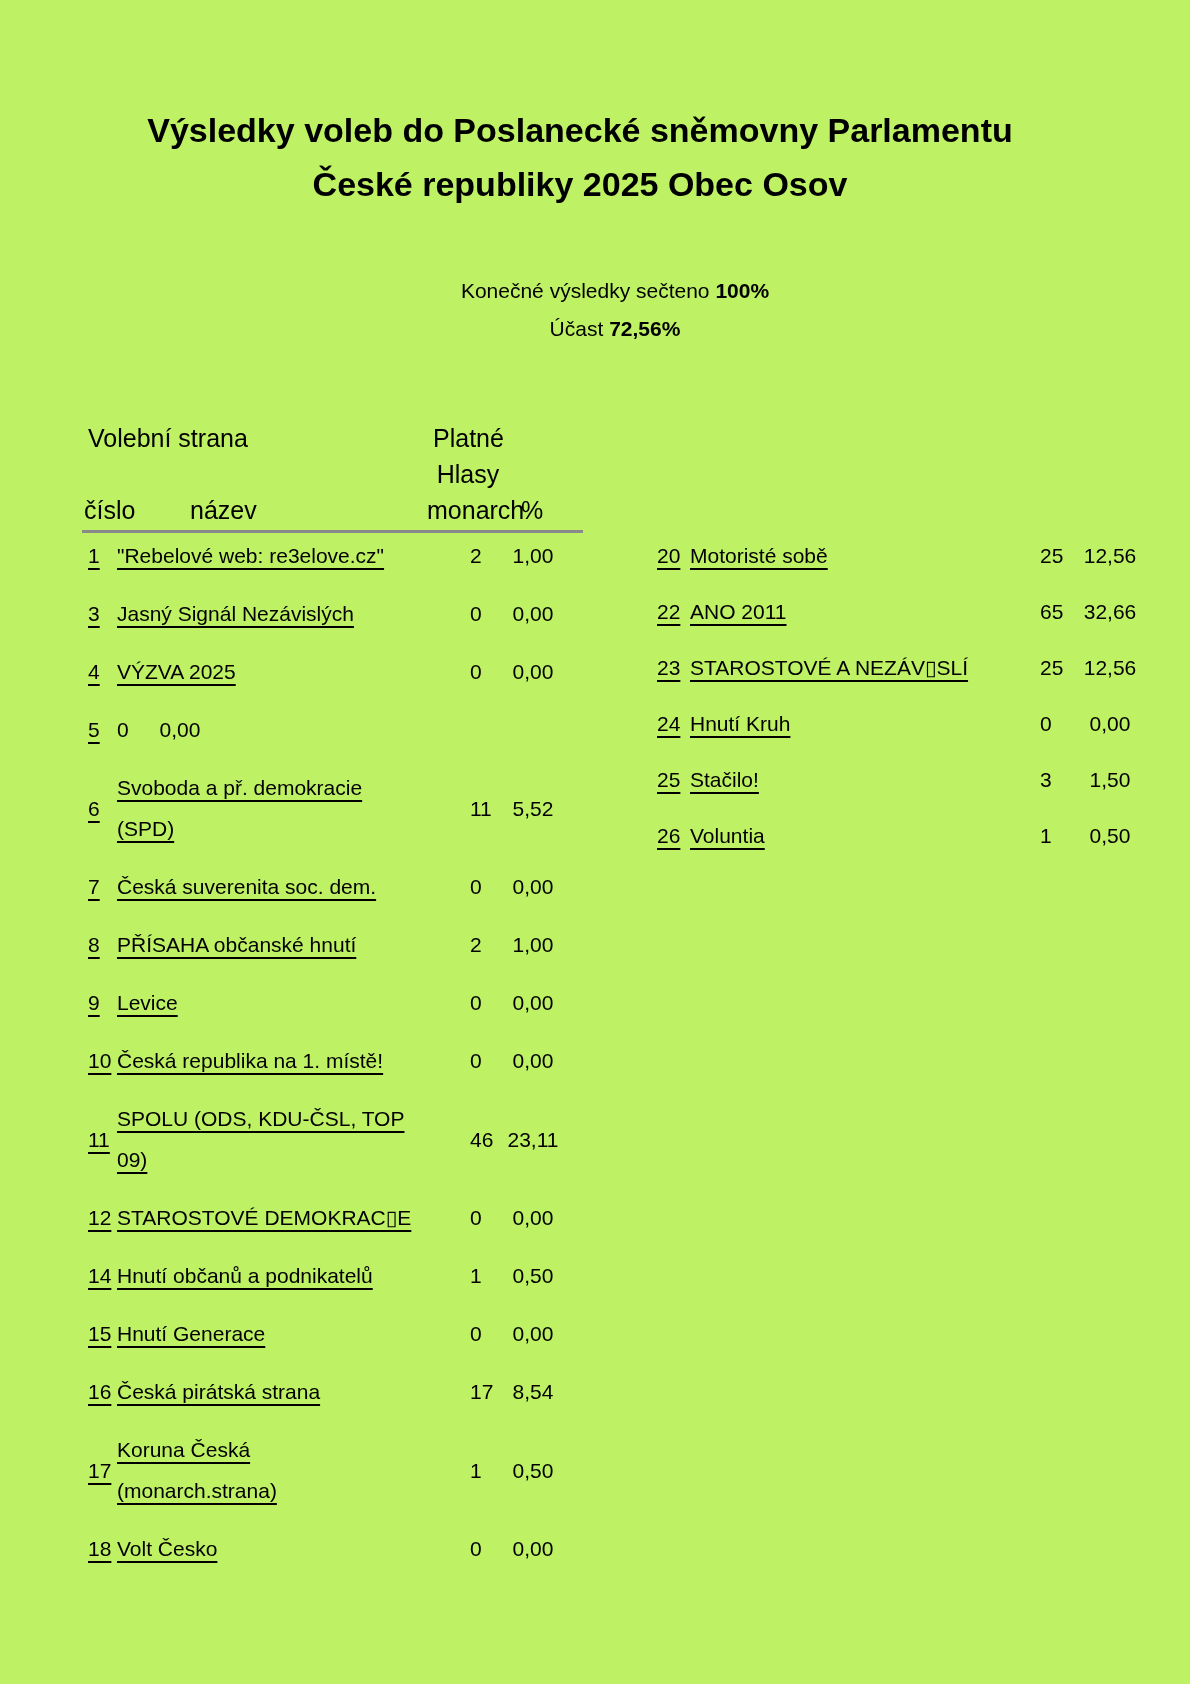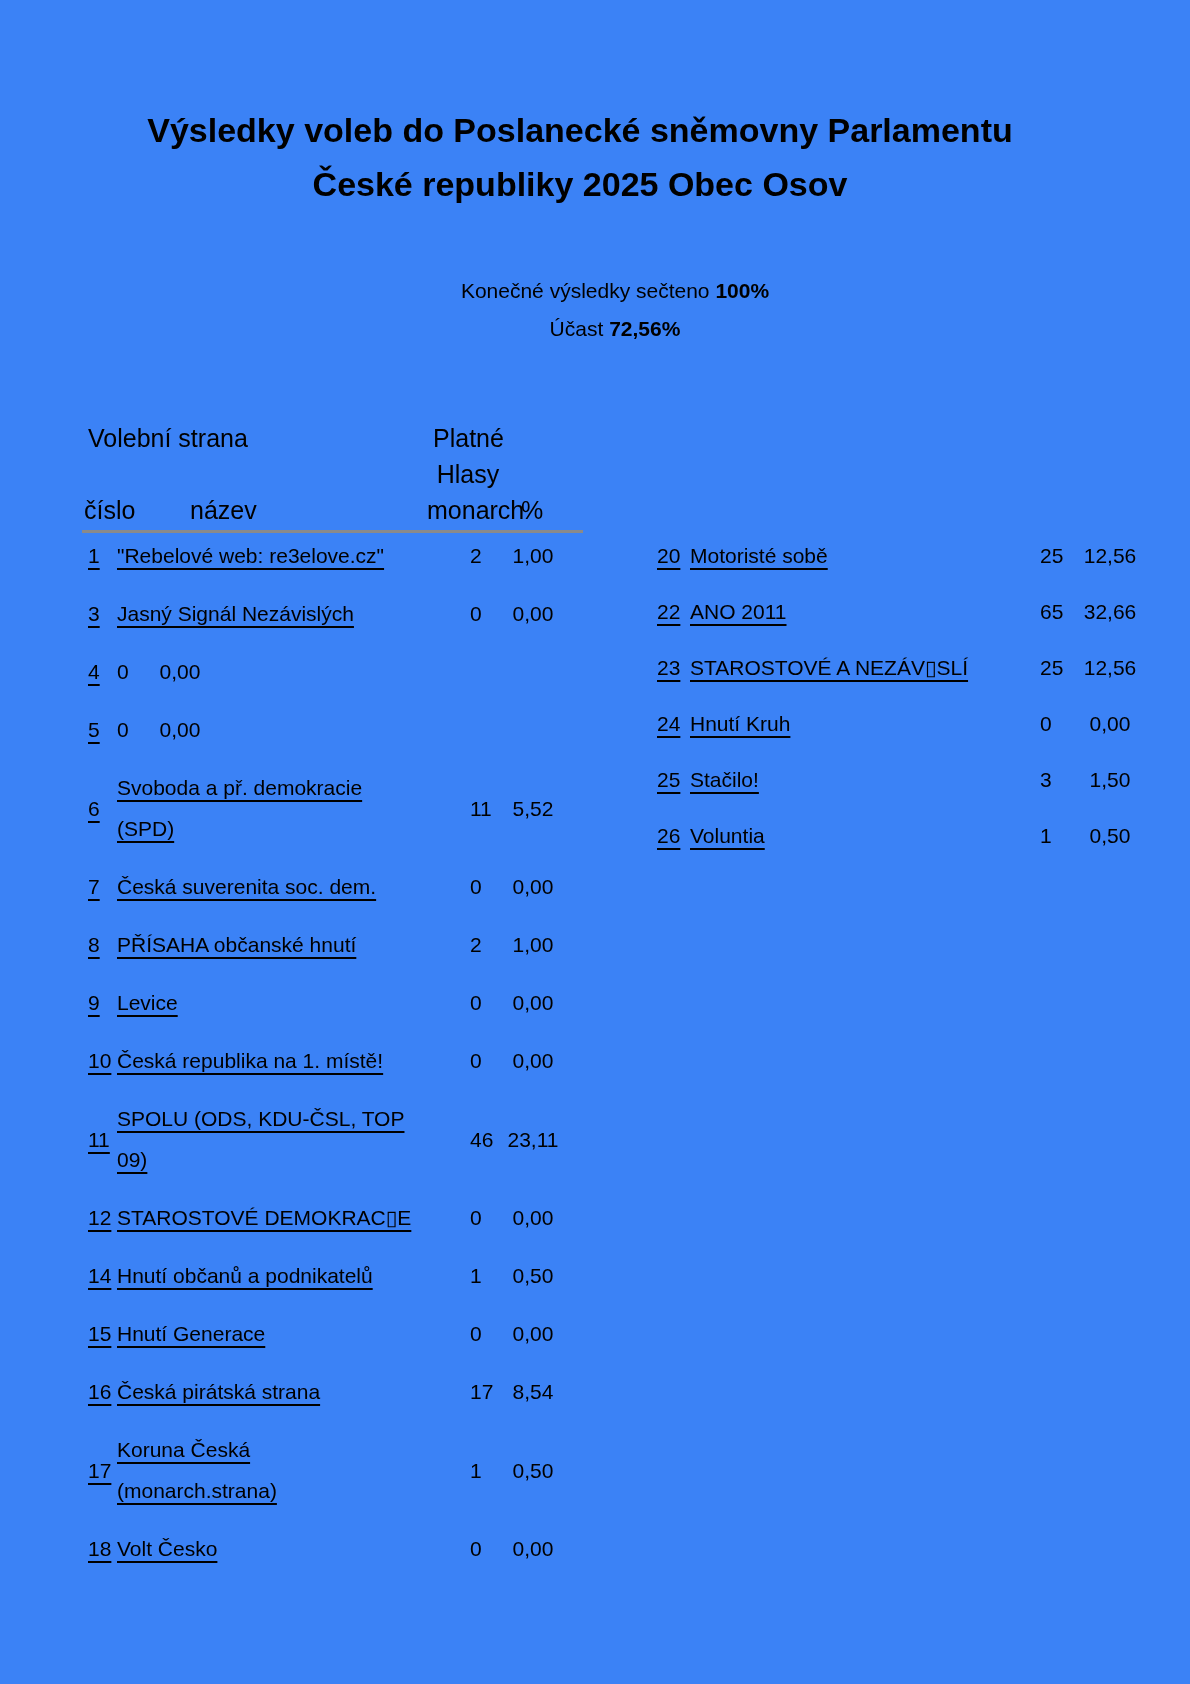--- a/index.html
+++ b/index.html
@@ -1,20 +1,20 @@
 <!DOCTYPE html>
 <html><head>
 <meta charset="utf-8">
 <style>
   html,body{margin:0;padding:0;}
   body{
     width:1190px;height:1684px;background:#ffffff;color:#000;
     font-family:"Liberation Sans","DejaVu Sans",sans-serif;
   }
-  .page{position:relative;width:1190px;height:1684px;overflow:hidden;background:#3b82f6;text-decoration:underline;}
+  .page{position:relative;width:1190px;height:1684px;overflow:hidden;background:#bef264;text-decoration:underline;}
 
   .title{
     position:absolute;left:60px;top:103px;width:1040px;
     text-align:center;font-weight:700;font-size:34px;line-height:54px;
   }
   .subtitle{
     position:absolute;left:85px;top:272px;width:1060px;
     text-align:center;font-size:21px;line-height:38px;font-weight:400;
   }
   .subtitle b{font-weight:700;}
@@ -84,20 +84,21 @@
         <div class="c-pct"><span>1,00</span></div>
       </div>
       <div class="row">
         <div class="c-num"><span class="link">3</span></div>
         <div class="c-name"><span class="link">Jasný Signál Nezávislých</span></div>
         <div class="c-votes"><span>0</span></div>
         <div class="c-pct"><span>0,00</span></div>
       </div>
       <div class="row">
         <div class="c-num"><span class="link">4</span></div>
+        <div class="c-name"><span class="link">VÝZVA 2025</span></div>
         <div class="c-votes"><span>0</span></div>
         <div class="c-pct"><span>0,00</span></div>
       </div>
       <div class="row">
         <div class="c-num"><span class="link">5</span></div>
         <div class="c-votes"><span>0</span></div>
         <div class="c-pct"><span>0,00</span></div>
       </div>
       <div class="row">
         <div class="c-num"><span class="link">6</span></div>

